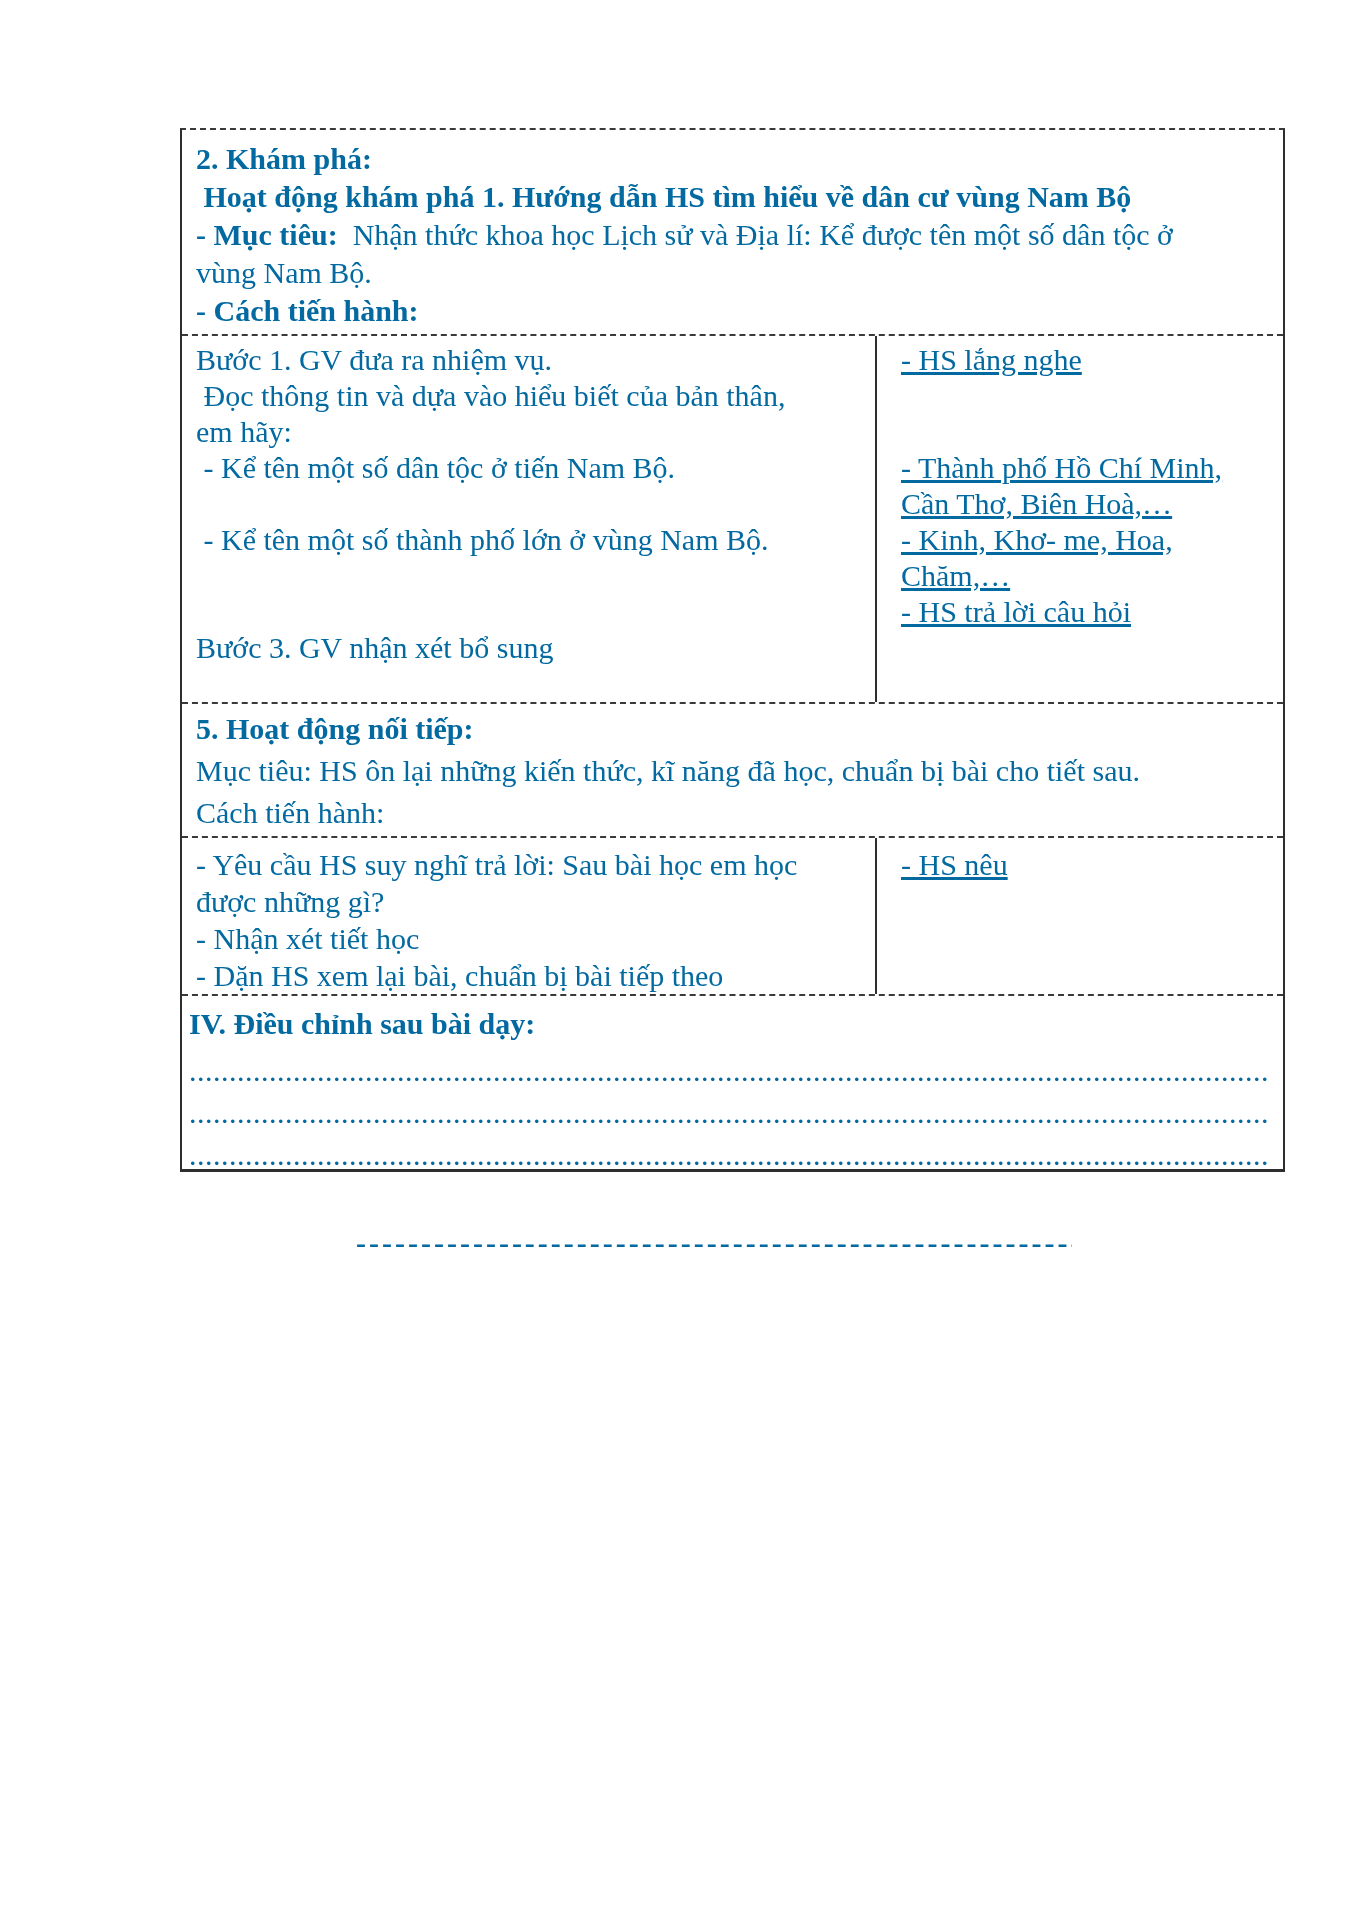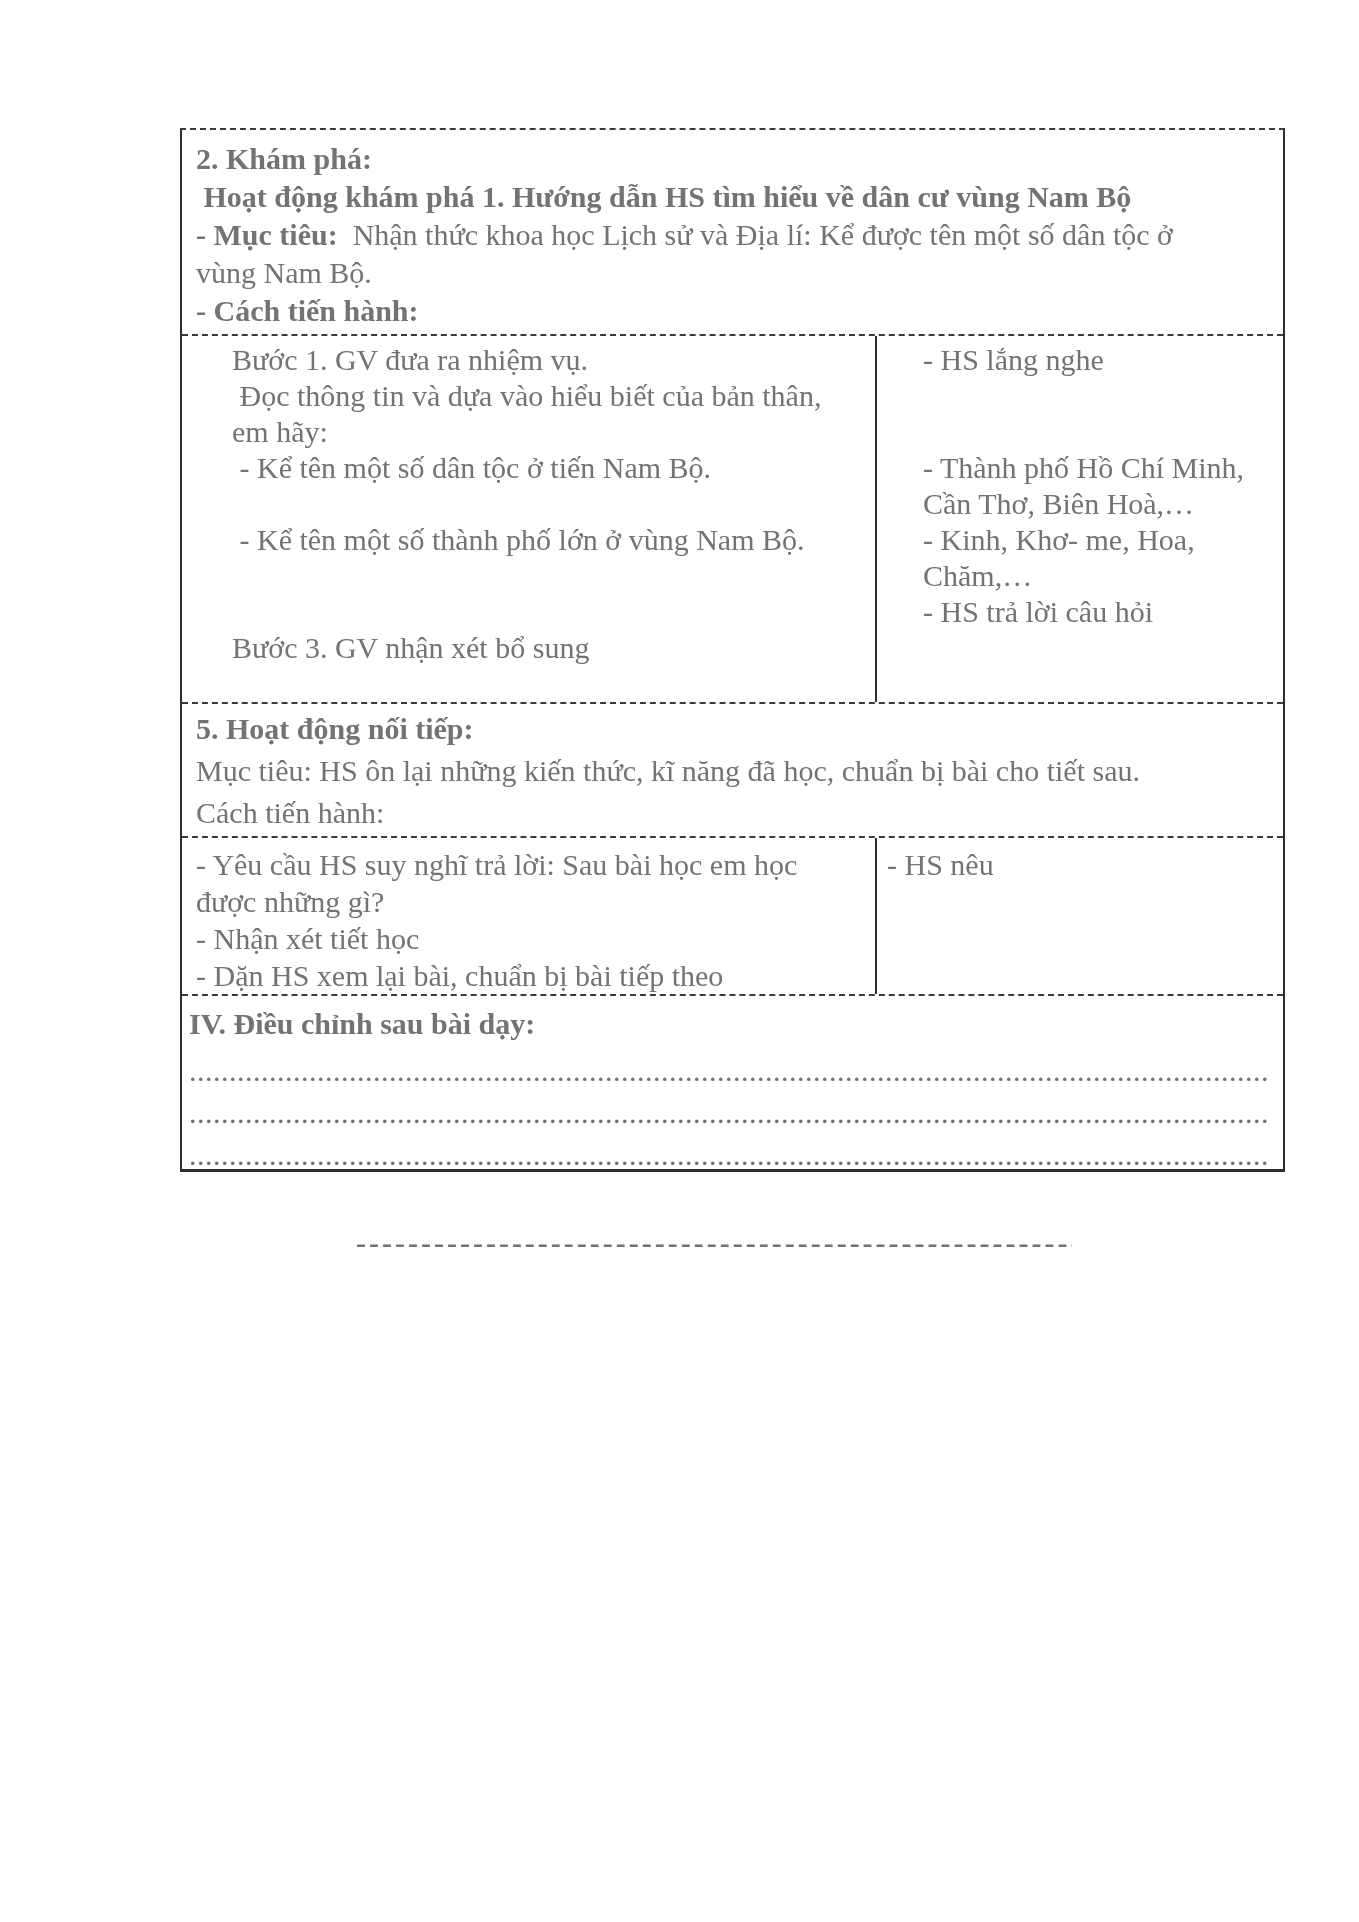--- a/index.html
+++ b/index.html
@@ -2,21 +2,21 @@
 <html><head>
 <meta charset="utf-8">
 <style>
   html,body { margin:0; padding:0; background:#e9e9e9; }
   .page {
     position:relative;
     width:1359px; height:1922px;
     margin:0 auto;
     background:#ffffff;
     font-family:"Liberation Serif","DejaVu Serif",serif;
-    color:#737373;
+    color:#0369a1;
     font-size:30px;
     overflow:hidden;
   }
   .doc-box {
     position:absolute;
     left:180px; top:128px;
     width:1105px; height:1044px;
     box-sizing:border-box;
     border-top:2px dashed #3a3a3a;
     border-left:2px solid #2e2e2e;
@@ -27,23 +27,23 @@
   .line { white-space:pre; overflow:hidden; }
   .bold { font-weight:bold; }
 
   
   .sec-a { height:204px; box-sizing:border-box; padding:10px 14px 0 14px; }
   .sec-a .line { line-height:38px; min-height:38px; }
 
   
   .tbl { display:flex; box-sizing:border-box; border-top:2px dashed #3a3a3a; }
   .cell-l { width:695px; box-sizing:border-box; border-right:2px solid #2e2e2e; padding:6px 0 0 14px; overflow:hidden; }
-  .cell-r { flex:1; box-sizing:border-box; padding:6px 0 0 10px; overflow:hidden; }
+  .cell-r { flex:1; box-sizing:border-box; padding:6px 0 0 24px; overflow:hidden;text-decoration:underline; }
   .t1 { height:368px; }
-  .t1 .line { line-height:36px; min-height:36px;margin-left:36px; }
+  .t1 .line { line-height:36px; min-height:36px; }
 
   
   .sec-b { height:134px; box-sizing:border-box; border-top:2px dashed #3a3a3a; padding:4px 14px 0 14px; }
   .sec-b .line { line-height:42px; min-height:42px; }
 
   .t2 { height:158px; }
   .t2 .cell-l, .t2 .cell-r { padding-top:8px; }
   .t2 .line { line-height:37px; min-height:37px; }
 
   

